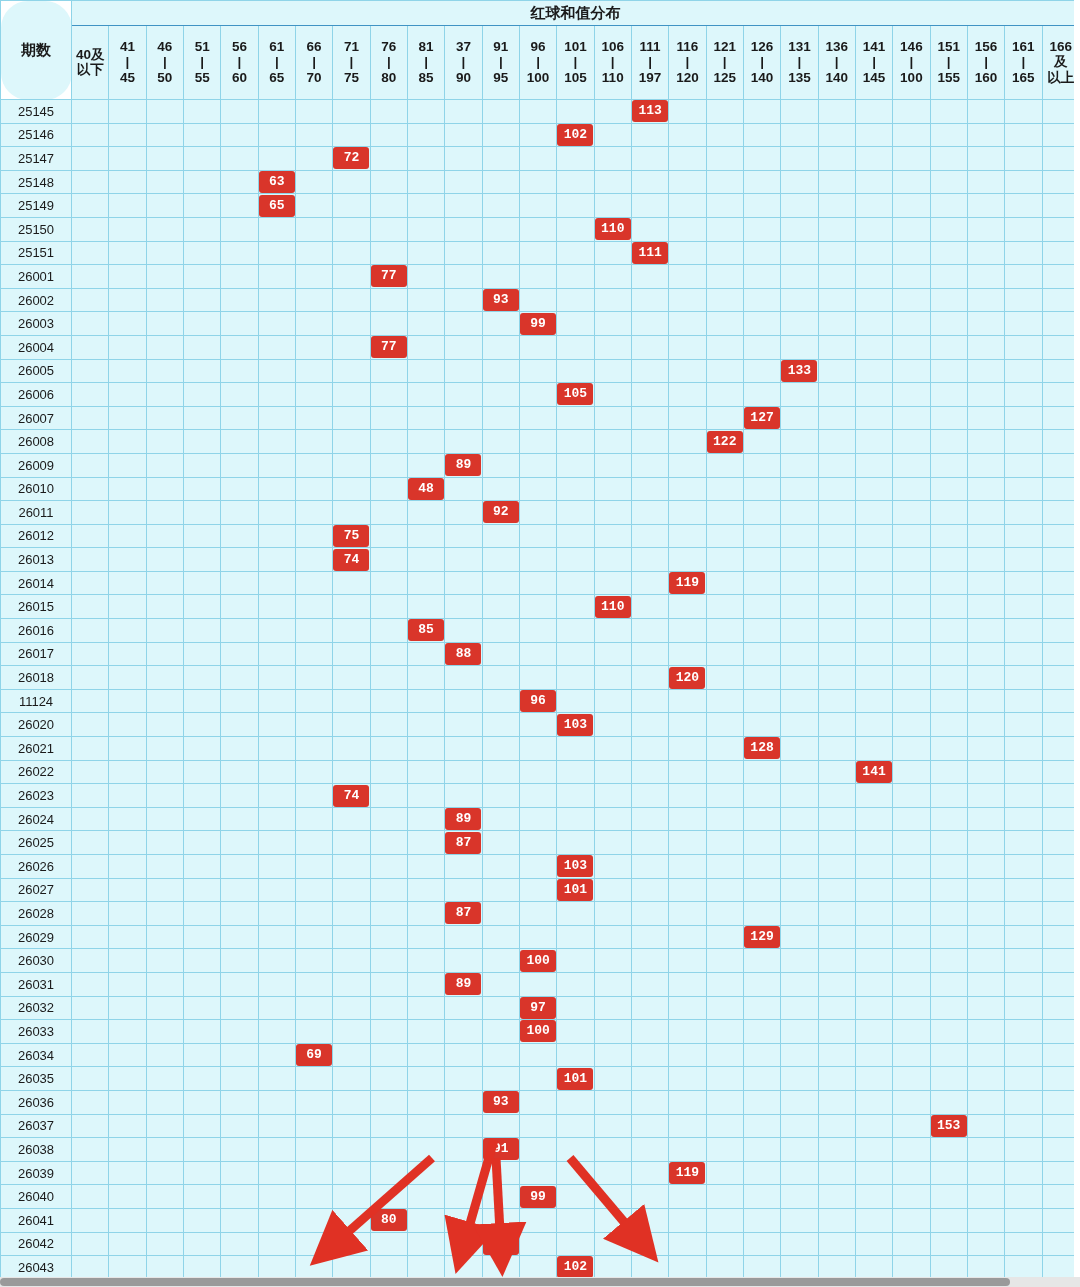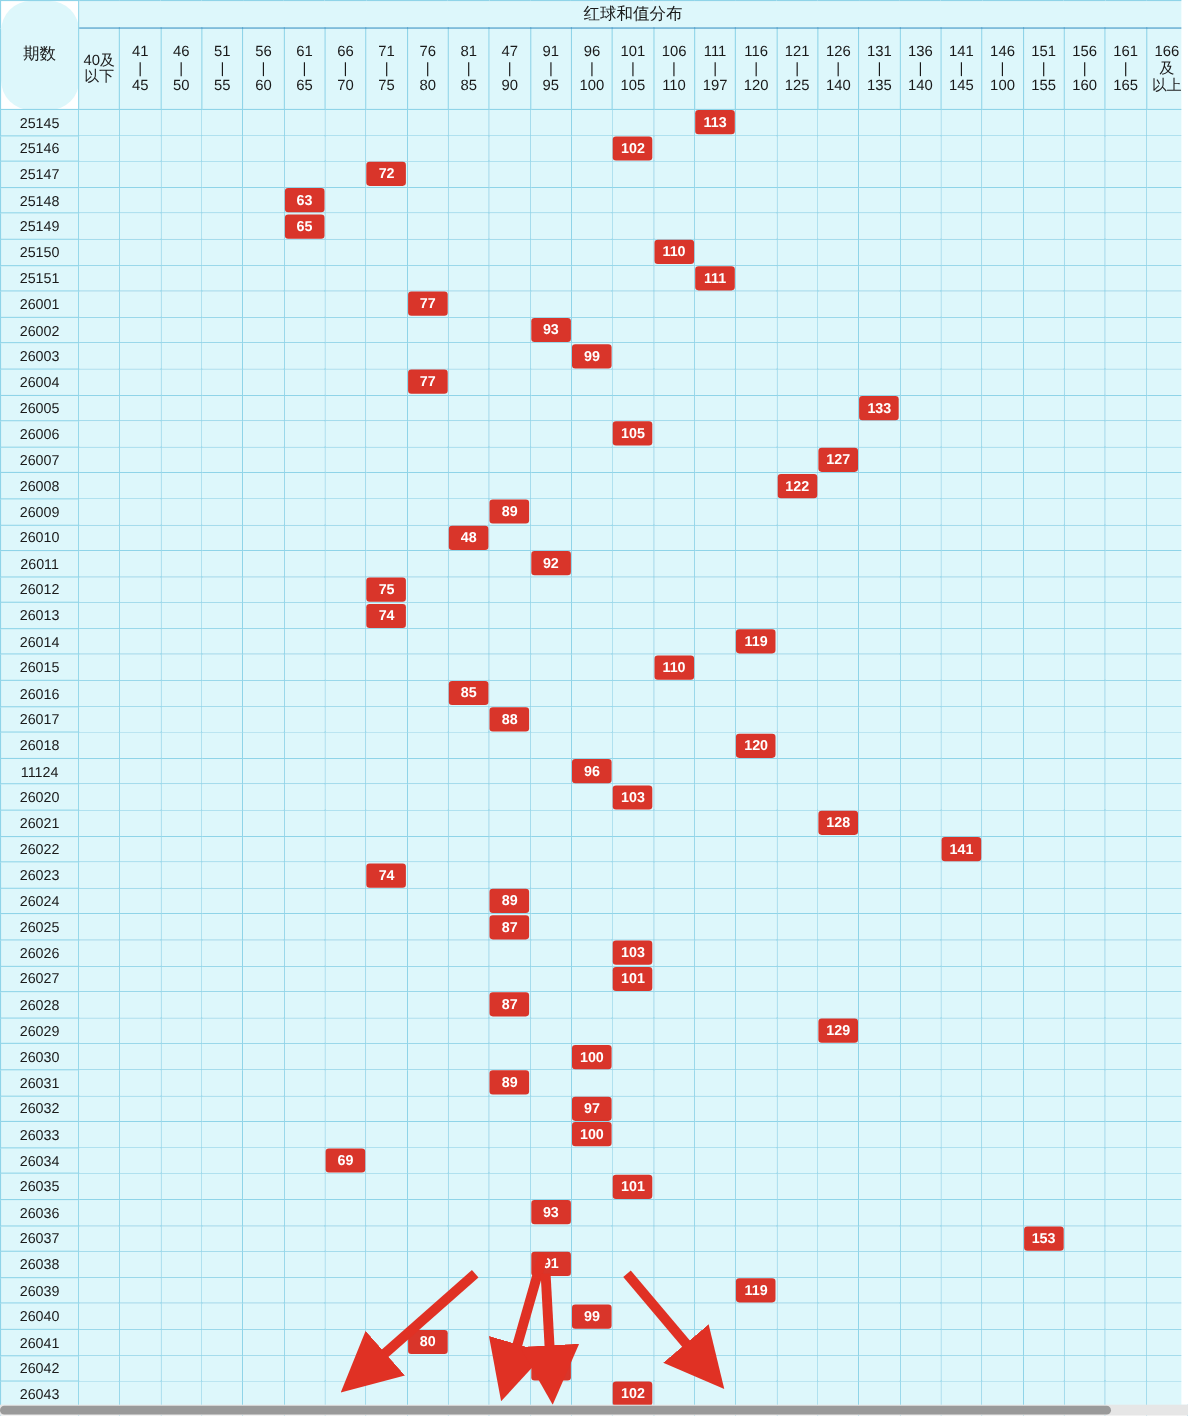--- a/index.html
+++ b/index.html
@@ -26,21 +26,21 @@
     background:#ddf7fb;
     color:#1a1a1a;
     height:22.6px;
   }
   
   thead th{
     background:#1277b0;
     color:#ffffff;
     border:1px solid #1277b0;
     font-size:14px;
-    font-weight:normal;
+    font-weight:bold;
     line-height:1.05;
   }
   thead th.title{
     font-size:15px;
     height:24px;
     border-bottom:1px solid #3f93c4;
   }
   thead th.issue-head{
     width:70px;
     font-size:15px;
@@ -65,20 +65,21 @@
     display:inline-block;
     background:#d9352a;
     color:#fff;
     font-size:13px;
     line-height:18px;
     min-width:30px;
     padding:1px 2px;
     border-radius:2px;
     font-weight:600;
     box-shadow:0 0 0 1px #d9352a;
+    font-family:Liberation Mono, monospace;
   }
   tr.last td{height:22px;background:#ffffff;}
   tr.last td.issue{background:#ffffff;}
 
   
   .scroll-strip{
     position:absolute;left:0;bottom:0;width:1080px;height:10px;
     background:#e6e6e6;
   }
   .scroll-strip .thumb{
@@ -147,21 +148,21 @@
             <span>76</span>
             <span>|</span>
             <span>80</span>
           </th>
           <th class="rangecol">
             <span>81</span>
             <span>|</span>
             <span>85</span>
           </th>
           <th class="rangecol">
-            <span>47</span>
+            <span>37</span>
             <span>|</span>
             <span>90</span>
           </th>
           <th class="rangecol">
             <span>91</span>
             <span>|</span>
             <span>95</span>
           </th>
           <th class="rangecol">
             <span>96</span>

